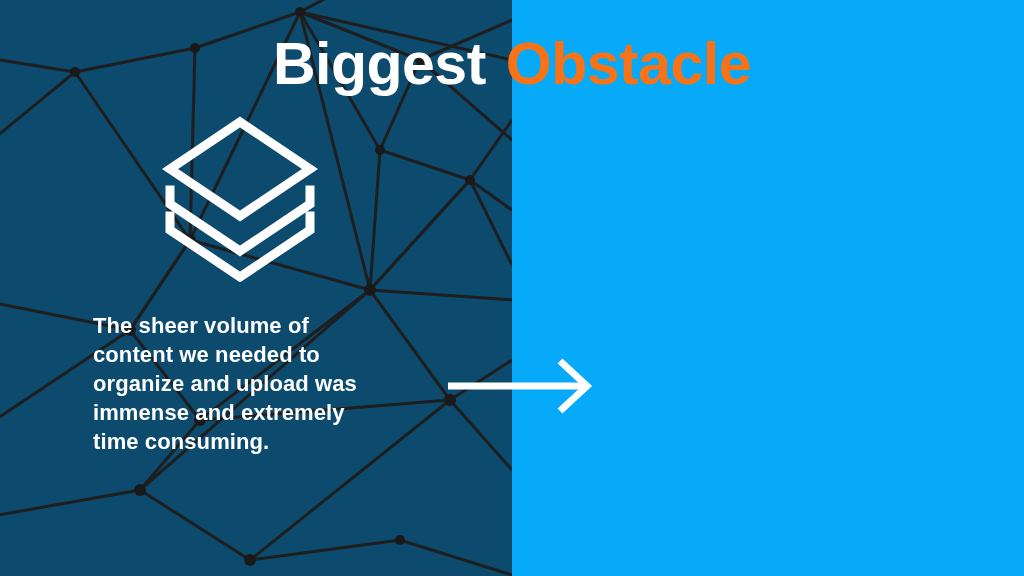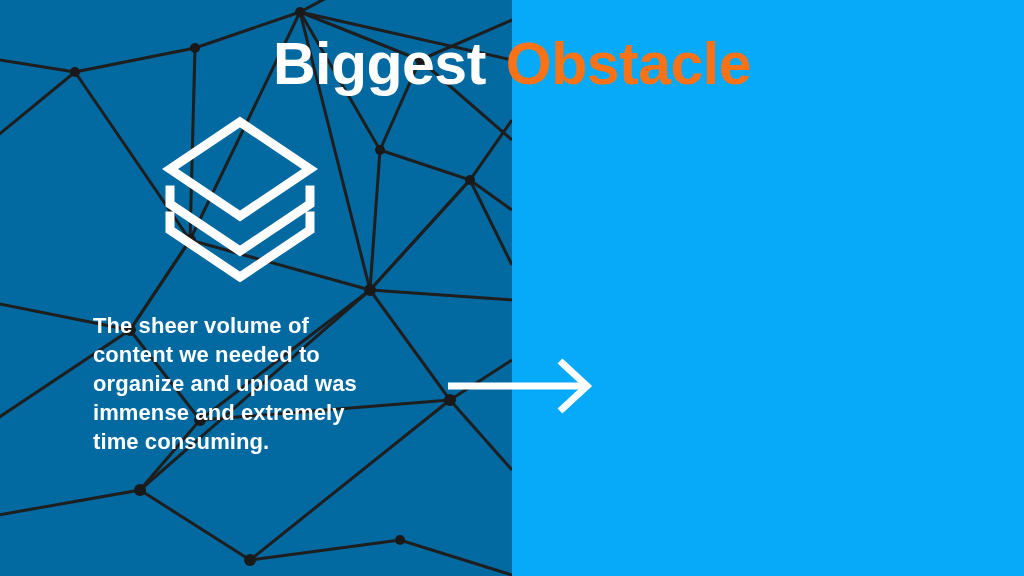--- a/index.html
+++ b/index.html
@@ -21,21 +21,21 @@
 
   
   .panel {
     position: absolute;
     top: 0;
     height: 576px;
     width: 512px;
   }
   .panel-left {
     left: 0;
-    background: #0369a1;
+    background: #0c4a6e;
   }
   .panel-right {
     left: 512px;
     background: #07a9f9;
   }
 
   
   .network {
     position: absolute;
     inset: 0;

